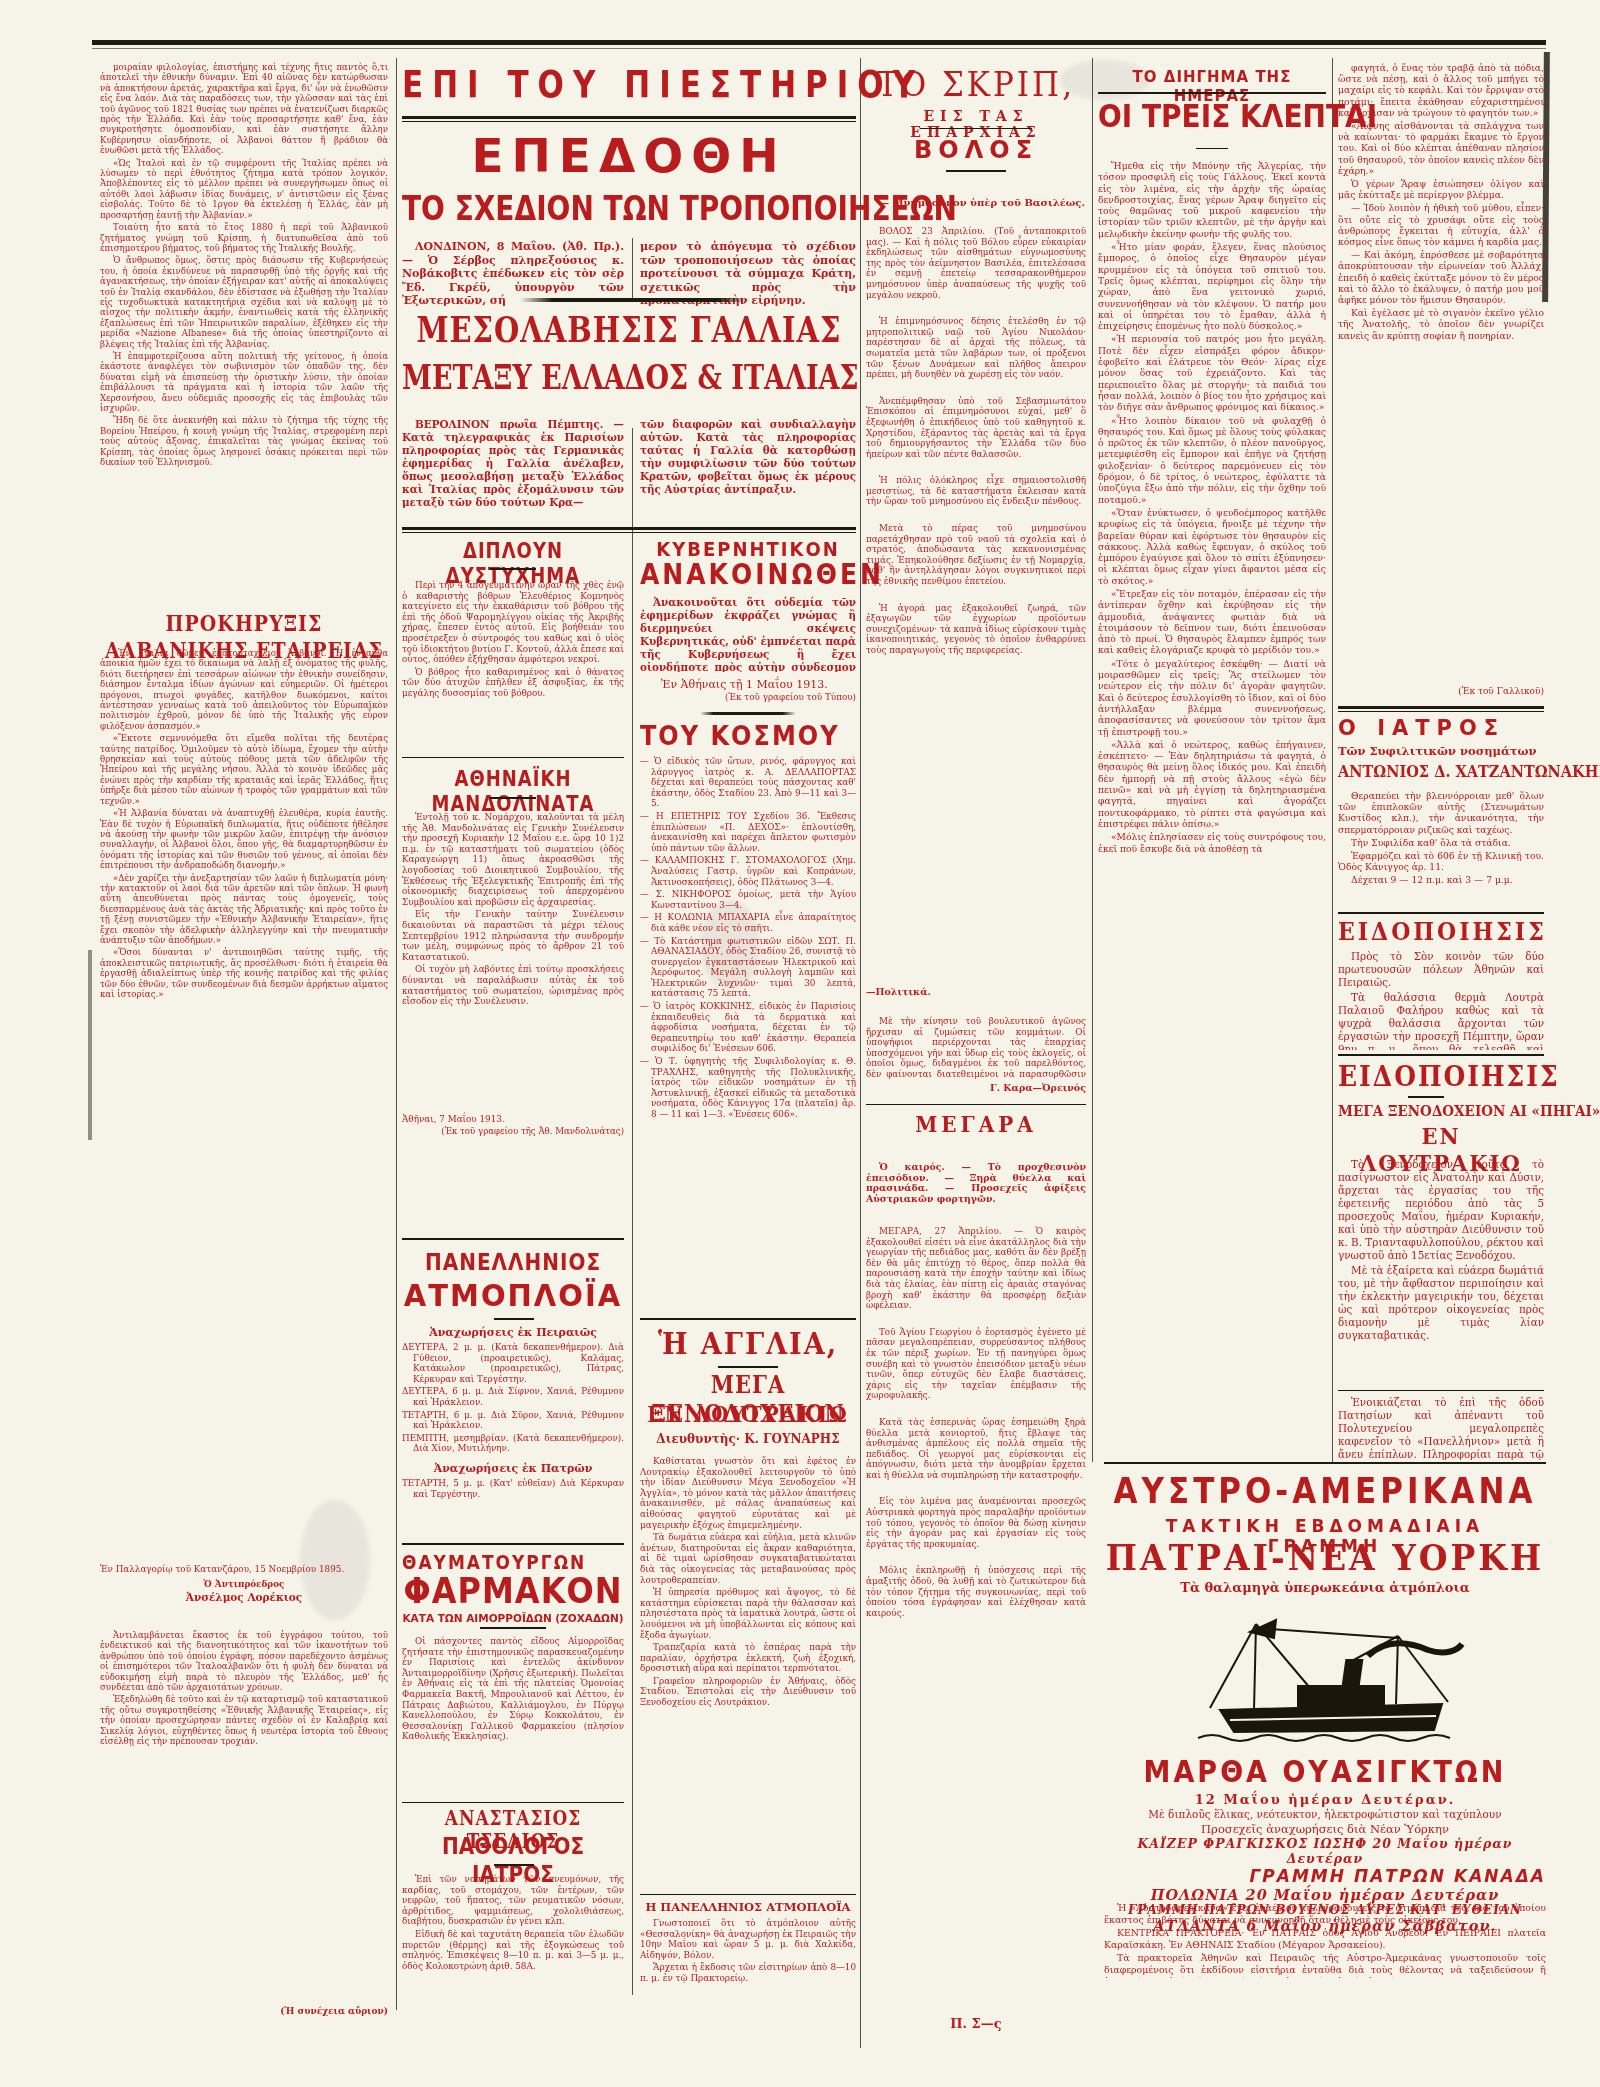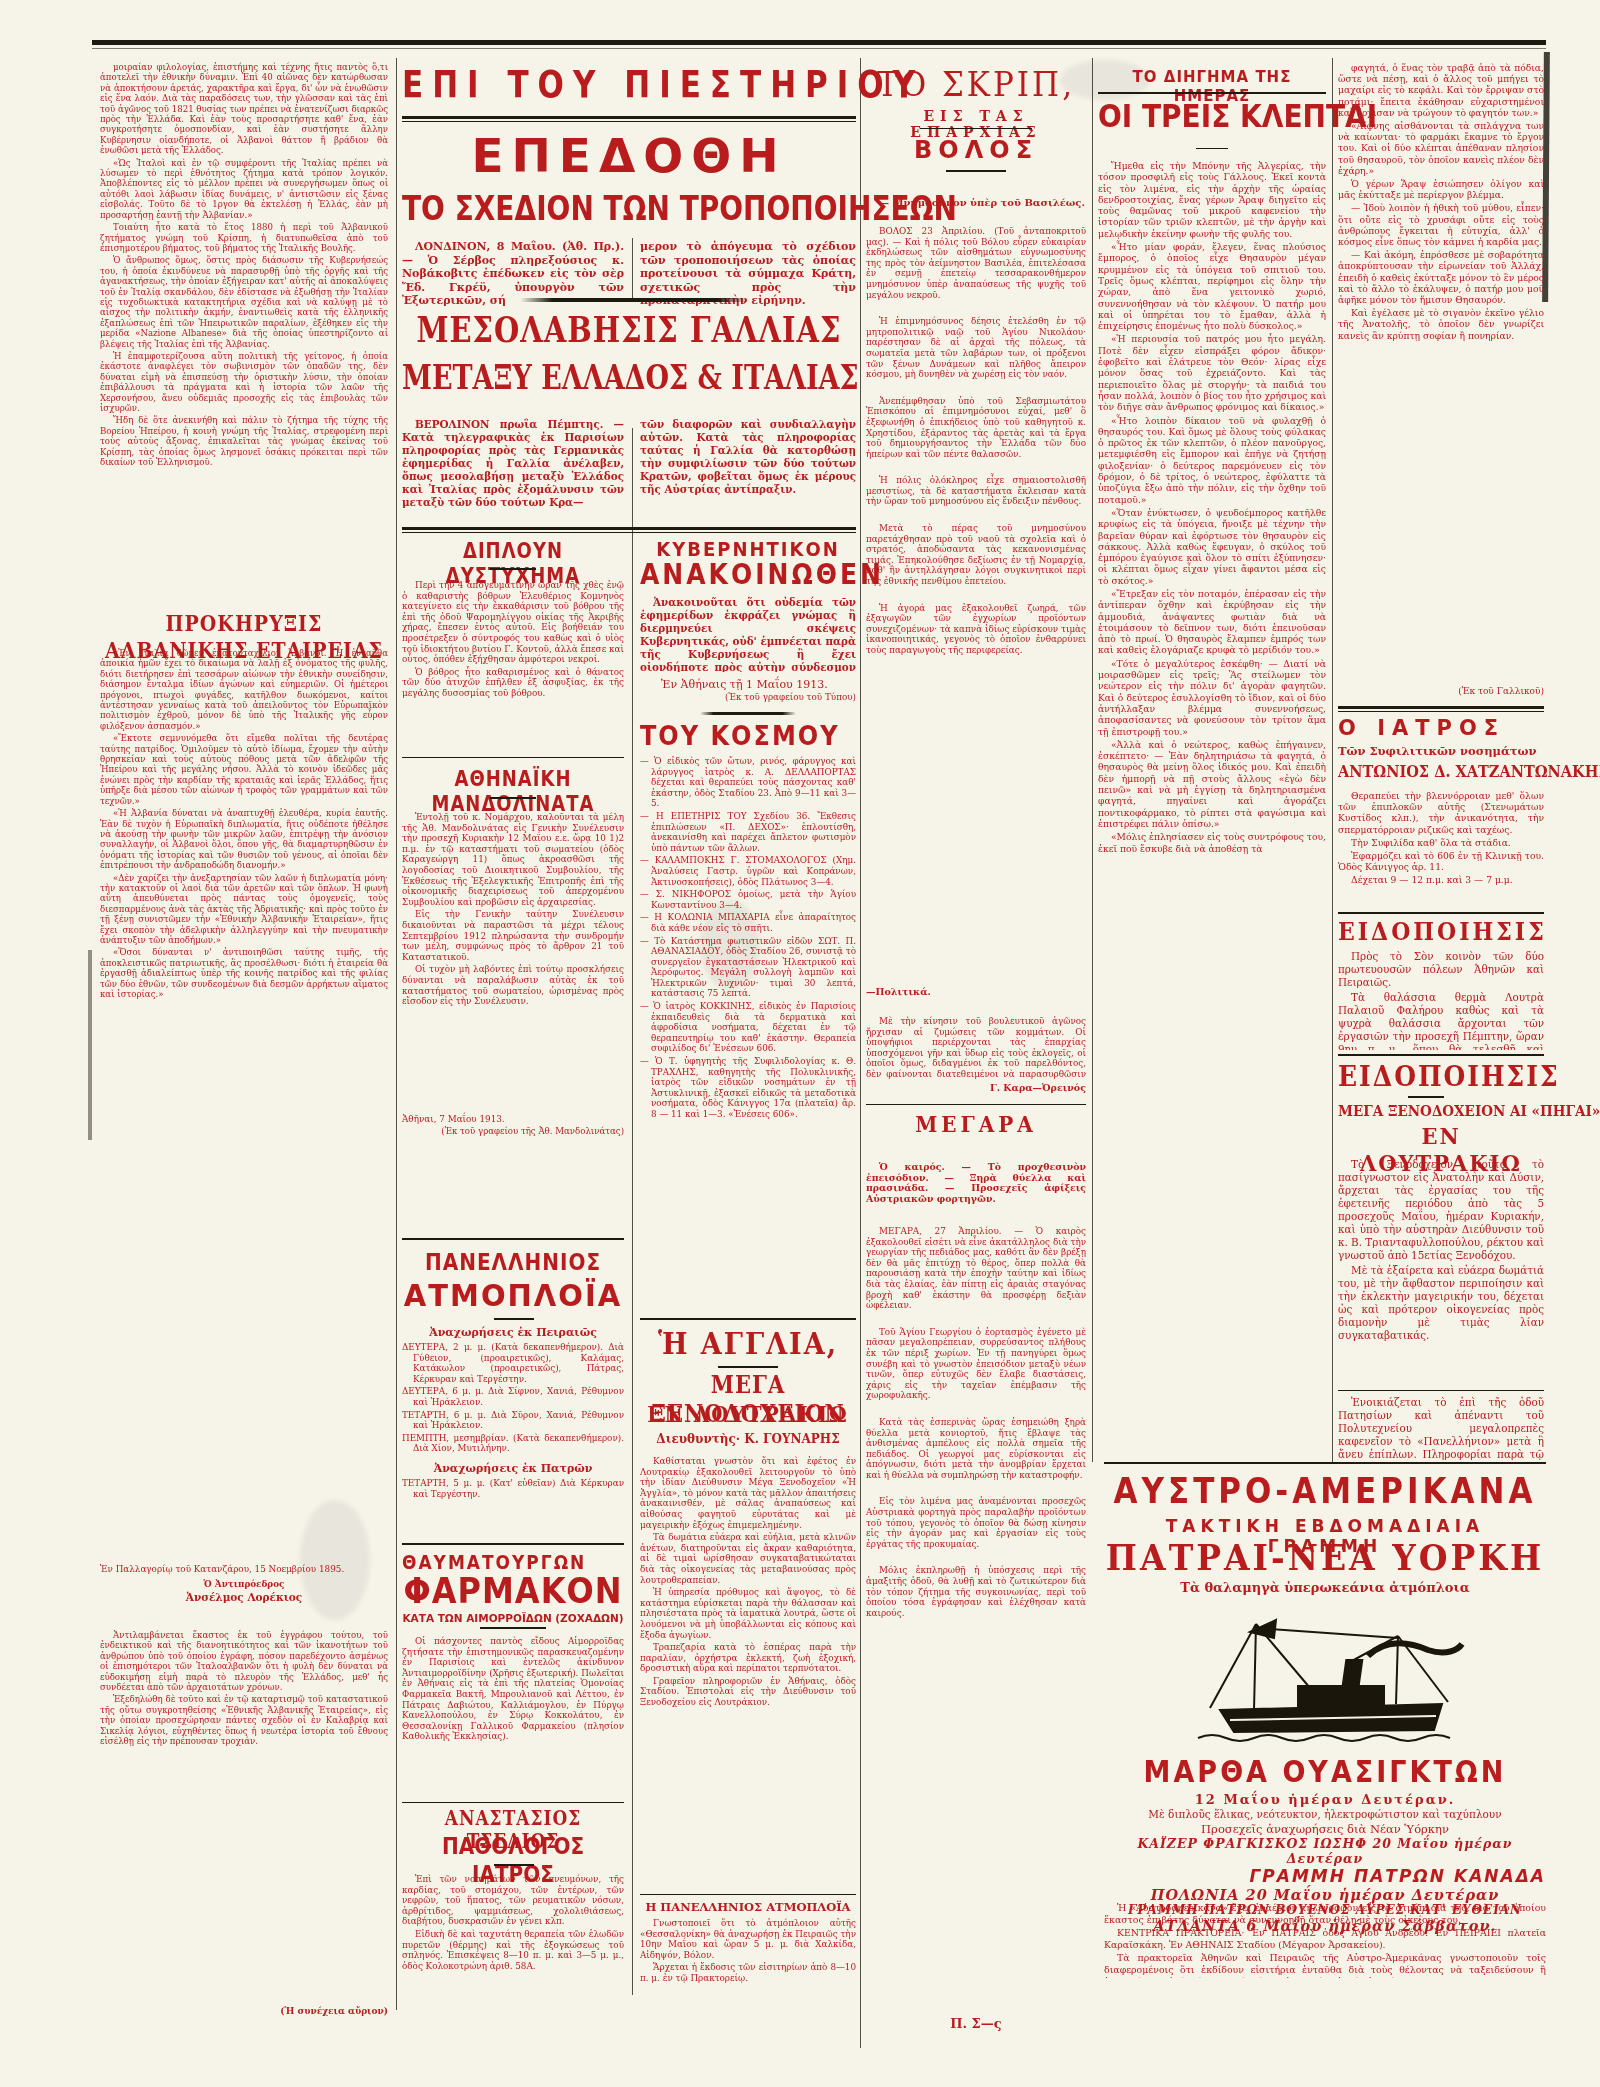--- a/index.html
+++ b/index.html
@@ -206,21 +206,21 @@
   <div class="abs" style="left:866px;top:66px;width:220px;font-size:31px;text-align:center;letter-spacing:3px;transform:scaleY(1.1)" data-name="volos-paper-title">ΤΟ ΣΚΡΙΠ,</div>
   <div class="abs" style="left:866px;top:108px;width:220px;font-weight:bold;font-size:14px;text-align:center;letter-spacing:6px" data-name="volos-section-title">ΕΙΣ ΤΑΣ ΕΠΑΡΧΙΑΣ</div>
   <div class="abs rl" style="left:920px;top:128px;width:112px;height:1px" data-name="volos-section-underline"></div>
   <div class="abs sans" style="left:866px;top:136px;width:220px;font-weight:bold;font-size:24px;text-align:center;letter-spacing:6px;transform:scaleY(1.05)" data-name="volos-city-heading">ΒΟΛΟΣ</div>
   <div class="abs rl" style="left:946px;top:170px;width:60px;height:2px" data-name="volos-city-underline"></div>
   <div class="col c4" style="left:866px;top:182px;width:220px;height:26px" data-name="volos-lead">
     <p class="b" style="font-size:10px" data-name="volos-lead-text">— Μνημόσυνον ὑπὲρ τοῦ Βασιλέως.</p>
   </div>
   <div class="col c4" style="left:866px;top:210px;width:220px;height:772px" data-name="volos-body">
       <p data-name="paragraph">ΒΟΛΟΣ 23 Ἀπριλίου. (Τοῦ ἀνταποκριτοῦ μας). — Καὶ ἡ πόλις τοῦ Βόλου εὗρεν εὐκαιρίαν ἐκδηλώσεως τῶν αἰσθημάτων εὐγνωμοσύνης της πρὸς τὸν ἀείμνηστον Βασιλέα, ἐπιτελέσασα ἐν σεμνῇ ἐπετείῳ τεσσαρακονθήμερον μνημόσυνον ὑπὲρ ἀναπαύσεως τῆς ψυχῆς τοῦ μεγάλου νεκροῦ.</p>
-      <p data-name="paragraph">Ἡ ἐπιμνημόσυνος δέησις ἐτελέσθη ἐν τῷ μητροπολιτικῷ ναῷ τοῦ Ἁγίου Νικολάου· παρέστησαν δὲ αἱ ἀρχαὶ τῆς πόλεως, τὰ σωματεῖα μετὰ τῶν λαβάρων των, οἱ πρόξενοι τῶν ξένων Δυνάμεων καὶ πλῆθος ἄπειρον κόσμου, μὴ δυνηθὲν νὰ χωρέσῃ εἰς τὸν ναόν.</p>
+      <p data-name="paragraph">Ἡ ἐπιμνημόσυνος δέησις ἐτελέσθη ἐν τῷ μητροπολιτικῷ ναῷ τοῦ Ἁγίου Νικολάου· παρέστησαν δὲ αἱ ἀρχαὶ τῆς πόλεως, τὰ σωματεῖα μετὰ τῶν λαβάρων των, οἱ πρόξενοι τῶν ξένων Δυνάμεων καὶ πλῆθος ἄπειρον πρέπει, μὴ δυνηθὲν νὰ χωρέσῃ εἰς τὸν ναόν.</p>
       <p data-name="paragraph">Ἀνεπέμφθησαν ὑπὸ τοῦ Σεβασμιωτάτου Ἐπισκόπου αἱ ἐπιμνημόσυνοι εὐχαί, μεθ' ὃ ἐξεφωνήθη ὁ ἐπικήδειος ὑπὸ τοῦ καθηγητοῦ κ. Χρηστίδου, ἐξάραντος τὰς ἀρετὰς καὶ τὰ ἔργα τοῦ δημιουργήσαντος τὴν Ἑλλάδα τῶν δύο ἠπείρων καὶ τῶν πέντε θαλασσῶν.</p>
       <p data-name="paragraph">Ἡ πόλις ὁλόκληρος εἶχε σημαιοστολισθῆ μεσιστίως, τὰ δὲ καταστήματα ἔκλεισαν κατὰ τὴν ὥραν τοῦ μνημοσύνου εἰς ἔνδειξιν πένθους.</p>
       <p data-name="paragraph">Μετὰ τὸ πέρας τοῦ μνημοσύνου παρετάχθησαν πρὸ τοῦ ναοῦ τὰ σχολεῖα καὶ ὁ στρατός, ἀποδώσαντα τὰς κεκανονισμένας τιμάς. Ἐπηκολούθησε δεξίωσις ἐν τῇ Νομαρχίᾳ, καθ' ἣν ἀντηλλάγησαν λόγοι συγκινητικοὶ περὶ τῆς ἐθνικῆς πενθίμου ἐπετείου.</p>
       <p data-name="paragraph">Ἡ ἀγορά μας ἐξακολουθεῖ ζωηρά, τῶν ἐξαγωγῶν τῶν ἐγχωρίων προϊόντων συνεχιζομένων· τὰ καπνὰ ἰδίως εὑρίσκουν τιμὰς ἱκανοποιητικάς, γεγονὸς τὸ ὁποῖον ἐνθαρρύνει τοὺς παραγωγοὺς τῆς περιφερείας.</p>
     </div>
   <div class="abs" style="left:866px;top:986px;width:220px;font-weight:bold;font-size:9.5px" data-name="volos-subhead">—Πολιτικά.</div>
   <div class="col c4" style="left:866px;top:1000px;width:220px;height:80px" data-name="volos-body-2">
       <p data-name="paragraph">Μὲ τὴν κίνησιν τοῦ βουλευτικοῦ ἀγῶνος ἤρχισαν αἱ ζυμώσεις τῶν κομμάτων. Οἱ ὑποψήφιοι περιέρχονται τὰς ἐπαρχίας ὑποσχόμενοι γῆν καὶ ὕδωρ εἰς τοὺς ἐκλογεῖς, οἱ ὁποῖοι ὅμως, διδαγμένοι ἐκ τοῦ παρελθόντος, δὲν φαίνονται διατεθειμένοι νὰ παρασυρθῶσιν εὐκόλως.</p>
     </div>
   <div class="abs" style="left:866px;top:1082px;width:220px;text-align:right;font-weight:bold;font-size:9.5px" data-name="volos-signature">Γ. Καρα—Ὀρεινός</div>

